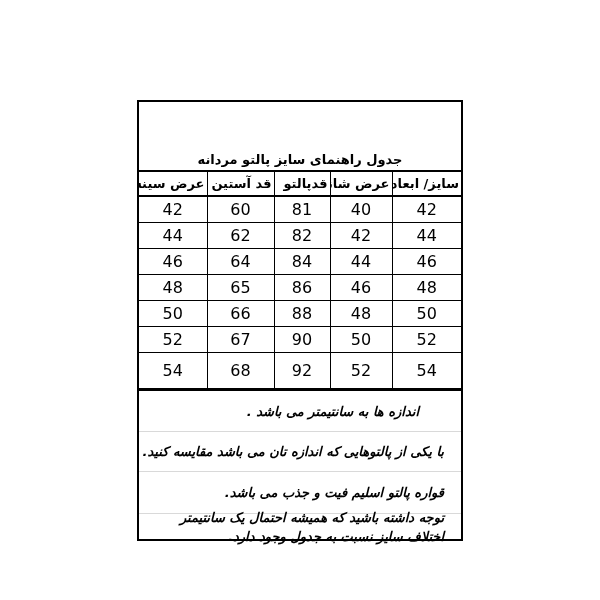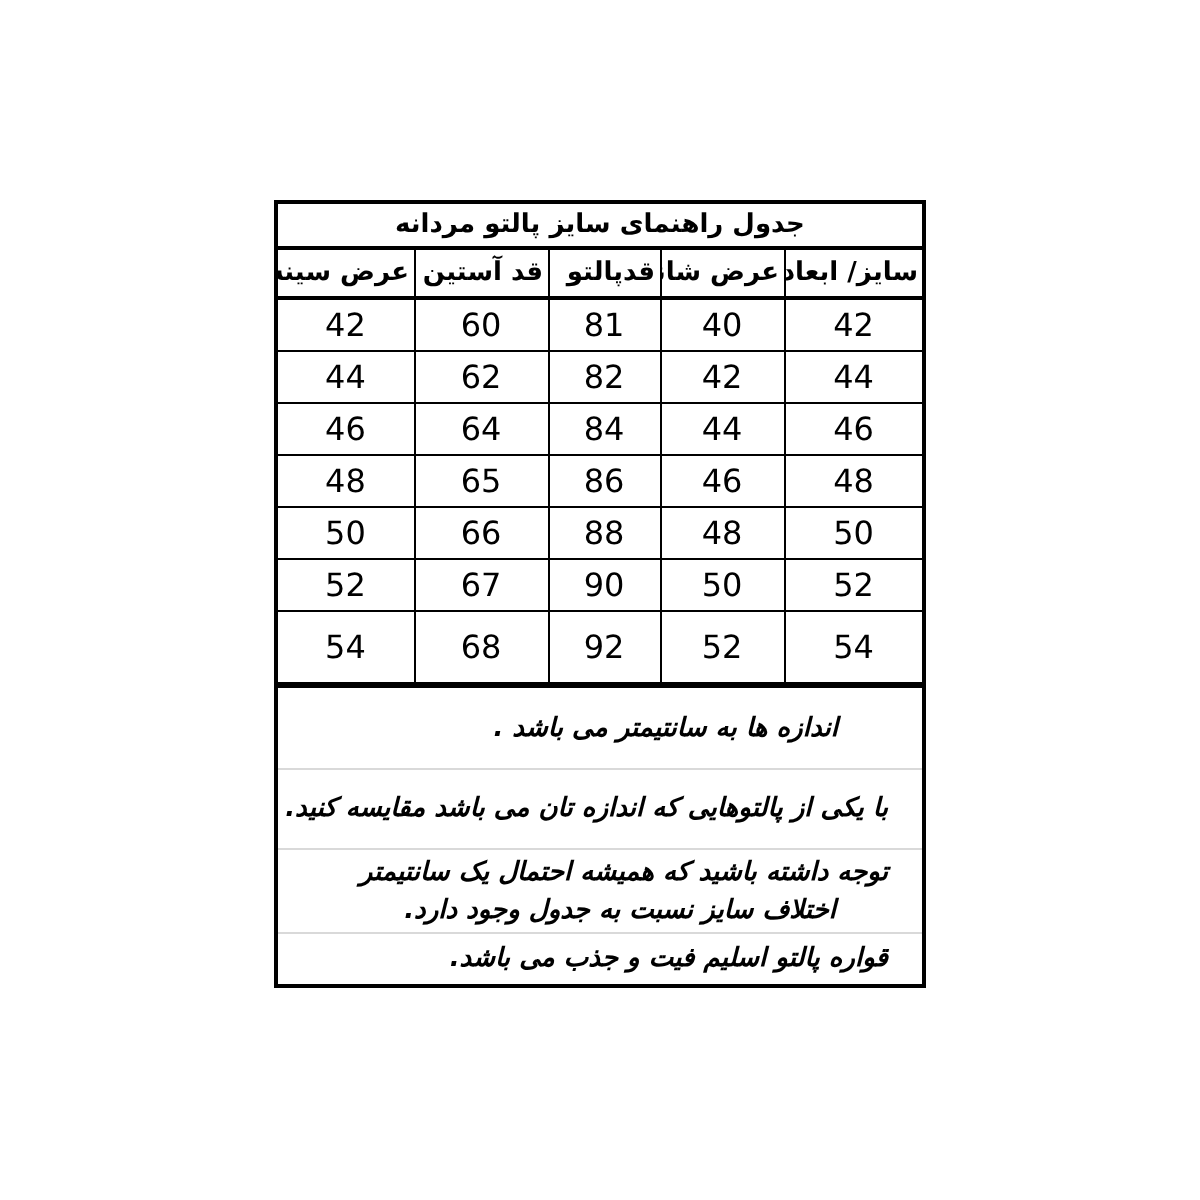--- a/index.html
+++ b/index.html
@@ -7,21 +7,21 @@
     width:600px;height:600px;background:#ffffff;overflow:hidden;
     font-family:"DejaVu Sans",sans-serif;color:#000;
   }
   .stage{position:relative;width:600px;height:600px;background:#ffffff;}
   .size-chart{
     position:absolute;left:137px;top:100px;width:326px;
     direction:rtl;box-sizing:border-box;
     border:2px solid #000;background:#fff;
   }
   table.size-table{
-    width:100%;border-collapse:collapse;table-layout:fixed;
+    width:100%;border-collapse:collapse;table-layout:fixed;margin-top:47px;
   }
   .title-cell{
     height:21px;padding:0;border-bottom:2px solid #000;
     font-size:13px;font-weight:bold;text-align:center;vertical-align:middle;
   }
   tr.header-row th{
     height:22px;padding:0 2px 1px 0;border-bottom:2px solid #000;
     font-size:13px;font-weight:bold;text-align:right;vertical-align:middle;
     overflow:hidden;white-space:nowrap;
   }
@@ -125,21 +125,21 @@
         </tbody>
     </table>
     <div class="notes" id="notes">
         <div class="note-row">
           <div class="note-line">اندازه ها به سانتیمتر می باشد .</div>
         </div>
         <div class="note-row">
           <div class="note-line">با یکی از پالتوهایی که اندازه تان می باشد مقایسه کنید.</div>
         </div>
         <div class="note-row">
+          <div class="note-line">قواره پالتو اسلیم فیت و جذب می باشد.</div>
+        </div>
+        <div class="note-row">
           <div class="note-line">توجه داشته باشید که همیشه احتمال یک سانتیمتر</div>
           <div class="note-line">اختلاف سایز نسبت به جدول وجود دارد.</div>
-        </div>
-        <div class="note-row">
-          <div class="note-line">قواره پالتو اسلیم فیت و جذب می باشد.</div>
         </div>
       </div>
   </div>
 </div>
 
 </body></html>

